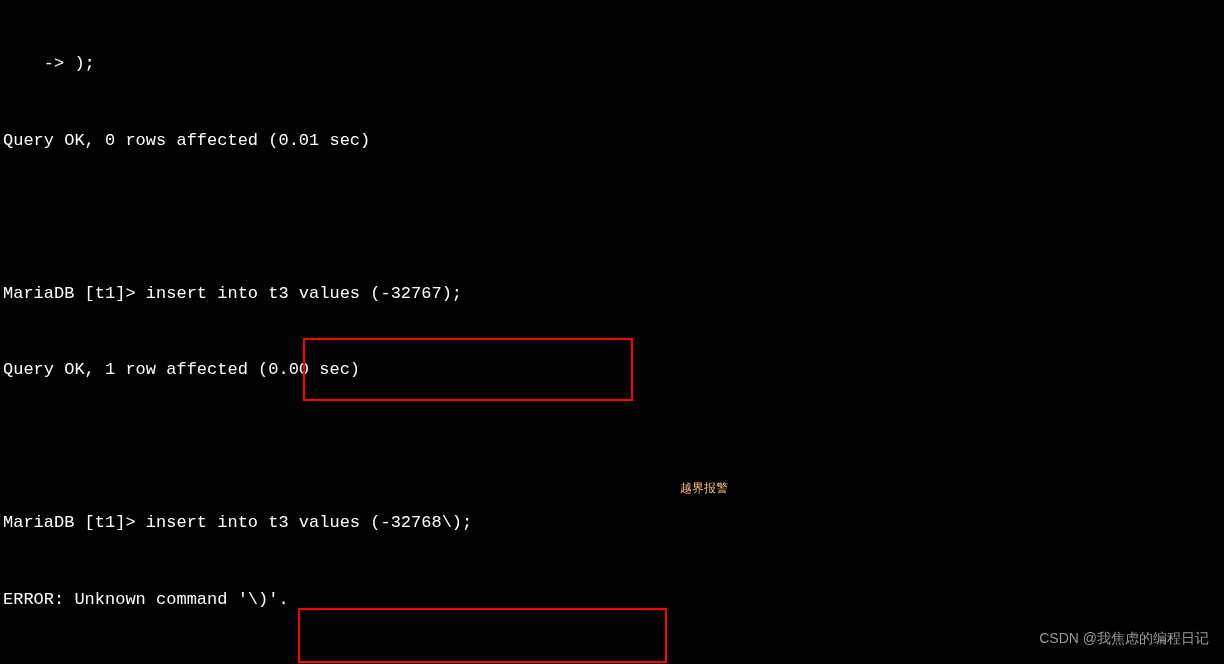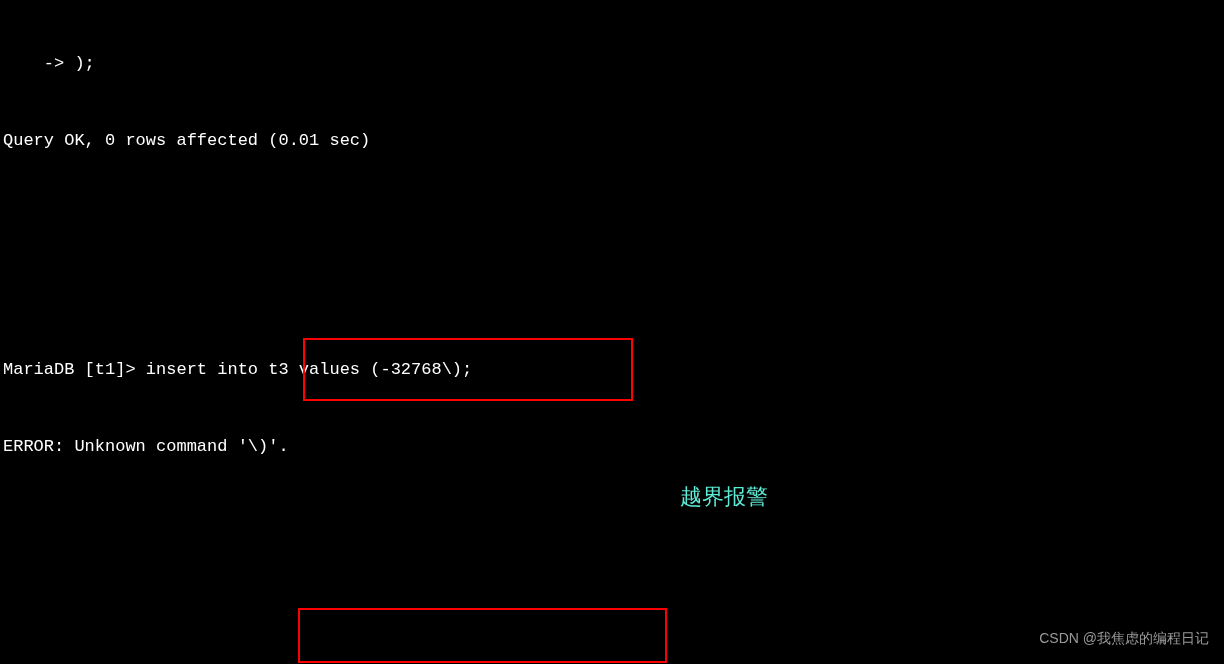--- a/index.html
+++ b/index.html
@@ -42,23 +42,23 @@
       height: 63px;
     }
     .box2 {
       top: 608px;
       left: 298px;
       width: 369px;
       height: 55px;
     }
     .annotation {
       position: absolute;
-      color: #5eead4;
-      font-size: 22px;
-      font-family: Liberation Sans, sans-serif;
+      color: #fdba74;
+      font-size: 12px;
+      font-family: Liberation Mono, monospace;
     }
     .annotation1 {
       top: 480px;
       left: 680px;
     }
     .watermark {
       position: absolute;
       bottom: 15px;
       right: 15px;
       color: #999999;
@@ -66,20 +66,22 @@
       font-family: sans-serif;
     }
   </style>
 </head>
 <body>
 
 <div class="terminal">
   <span class="line">    -&gt; );</span>
   <span class="line bold">Query OK, 0 rows affected (0.01 sec)</span>
   <span class="line"> </span>
+  <span class="line">MariaDB [t1]&gt; insert into t3 values (-32767);</span>
+  <span class="line bold">Query OK, 1 row affected (0.00 sec)</span>
   <span class="line"> </span>
   <span class="line">MariaDB [t1]&gt; insert into t3 values (-32768\);</span>
   <span class="line">ERROR: Unknown command '\)'.</span>
   
   
   
   
   
   
   

